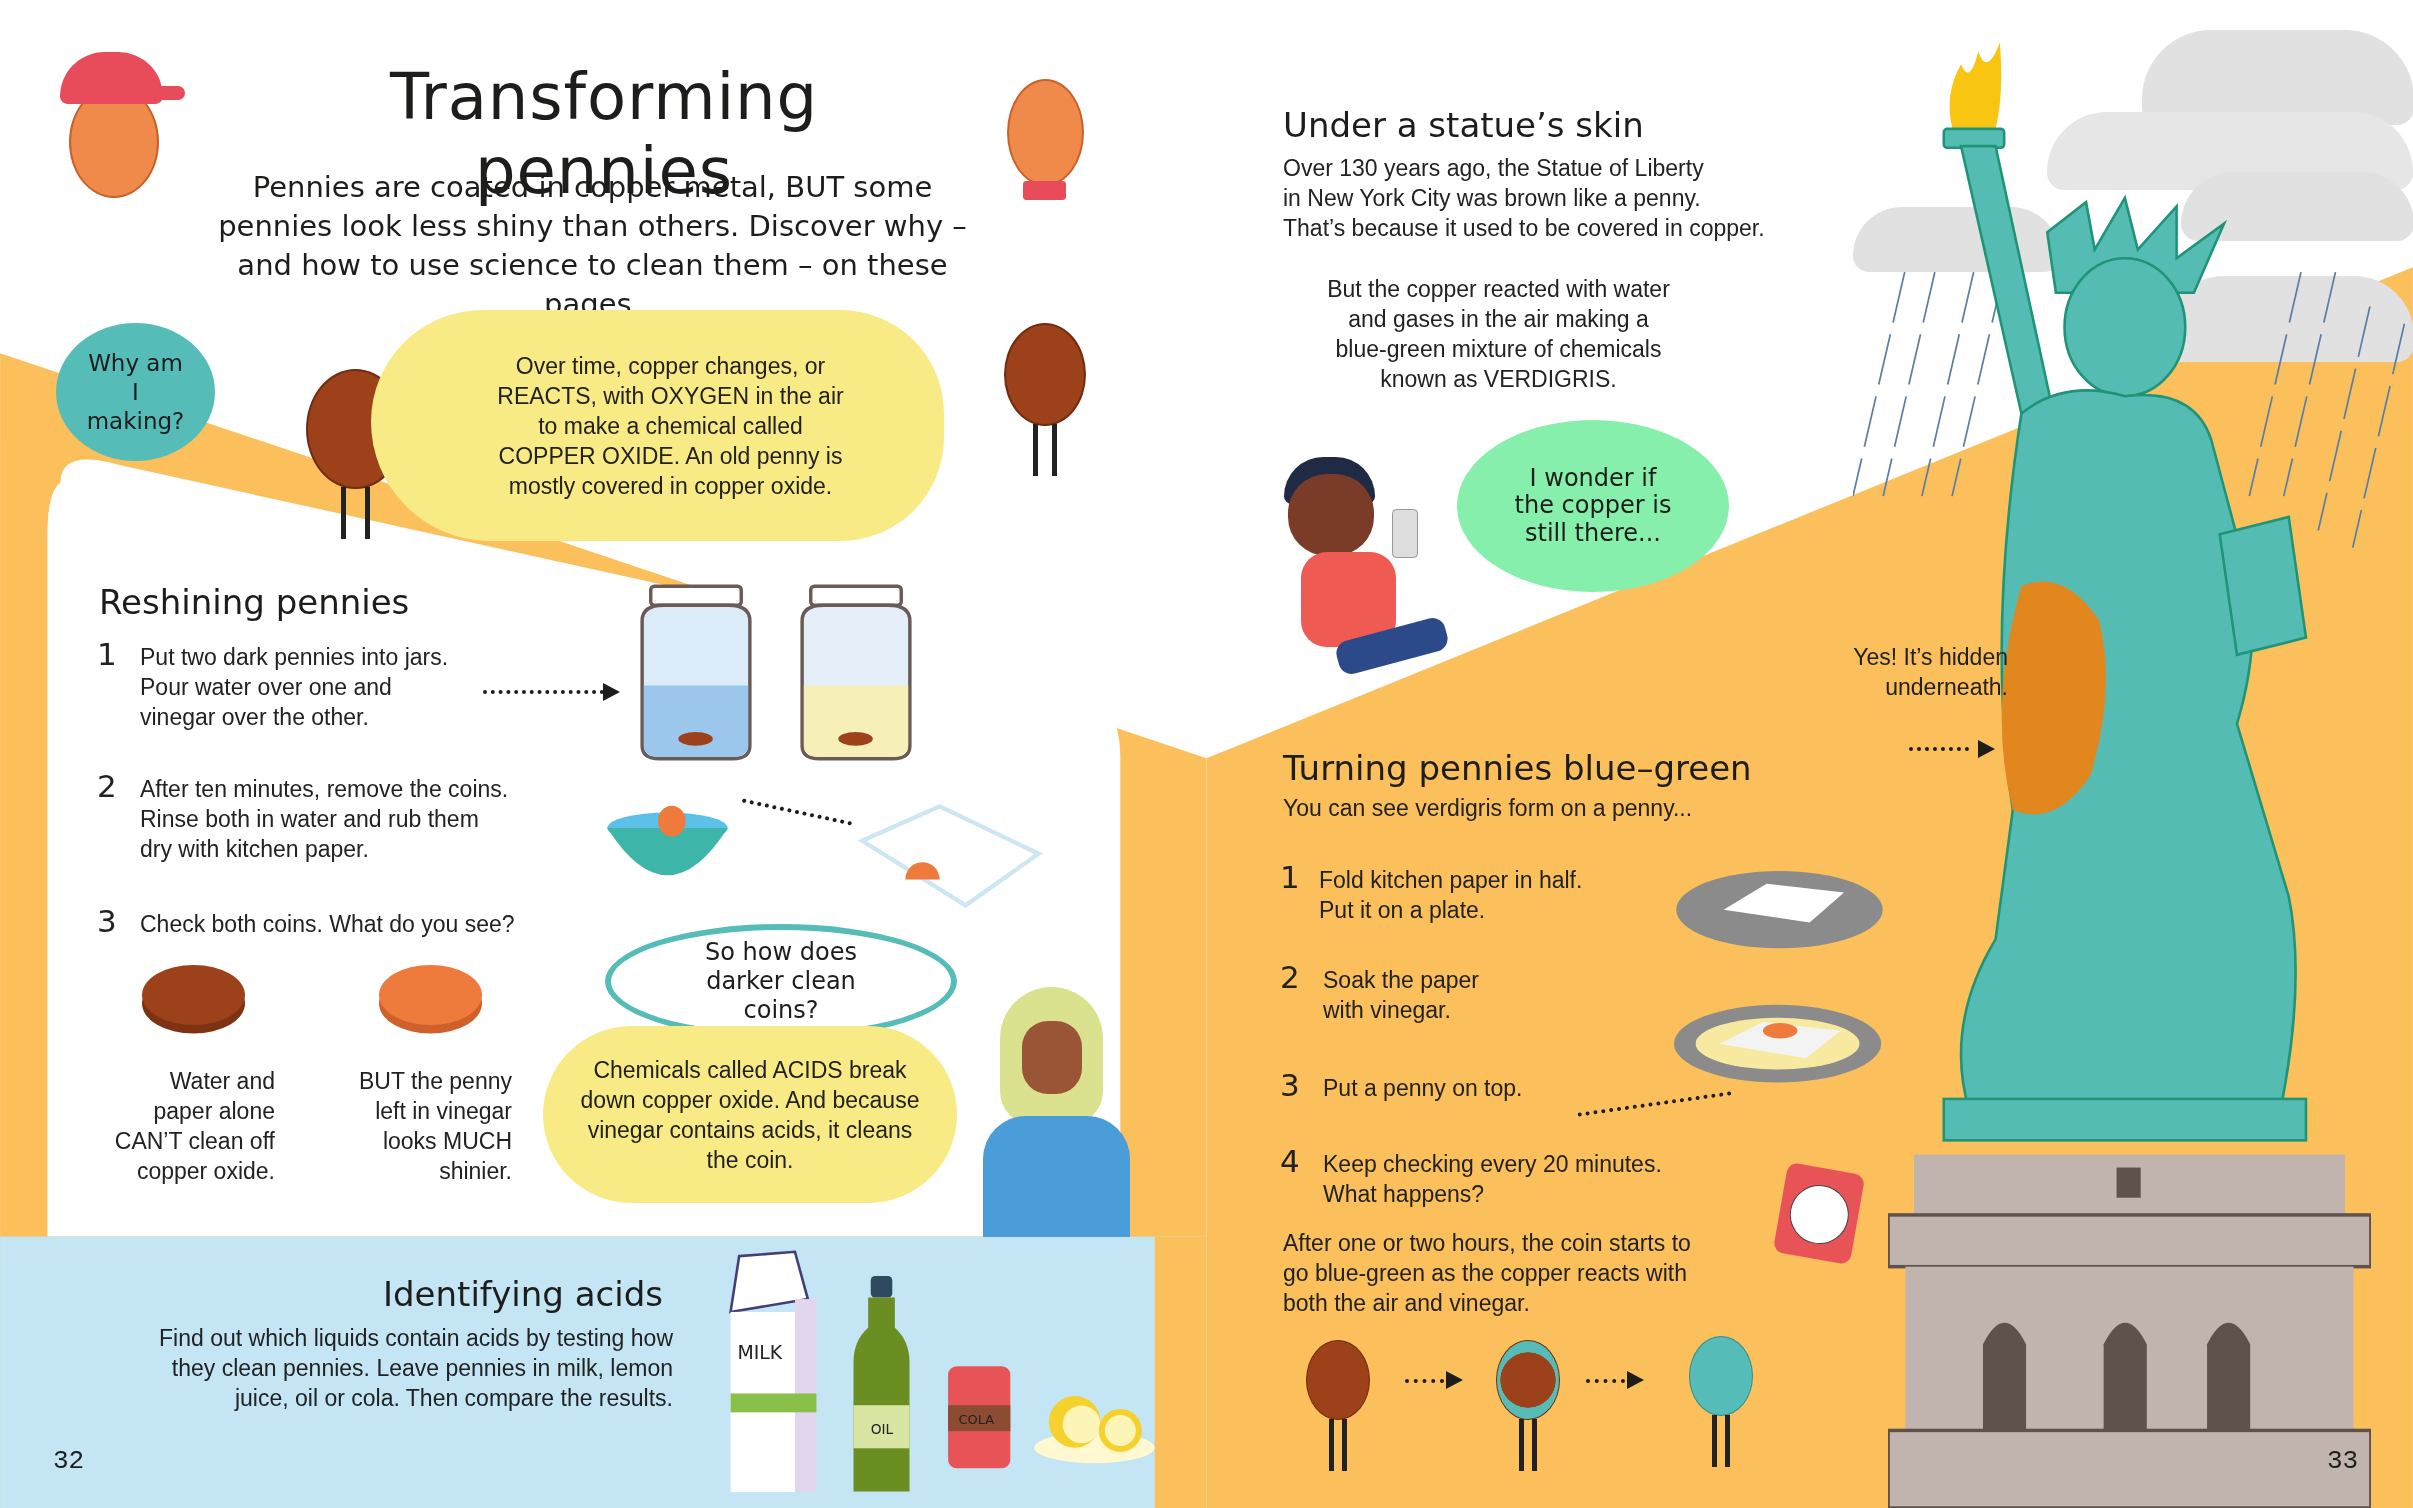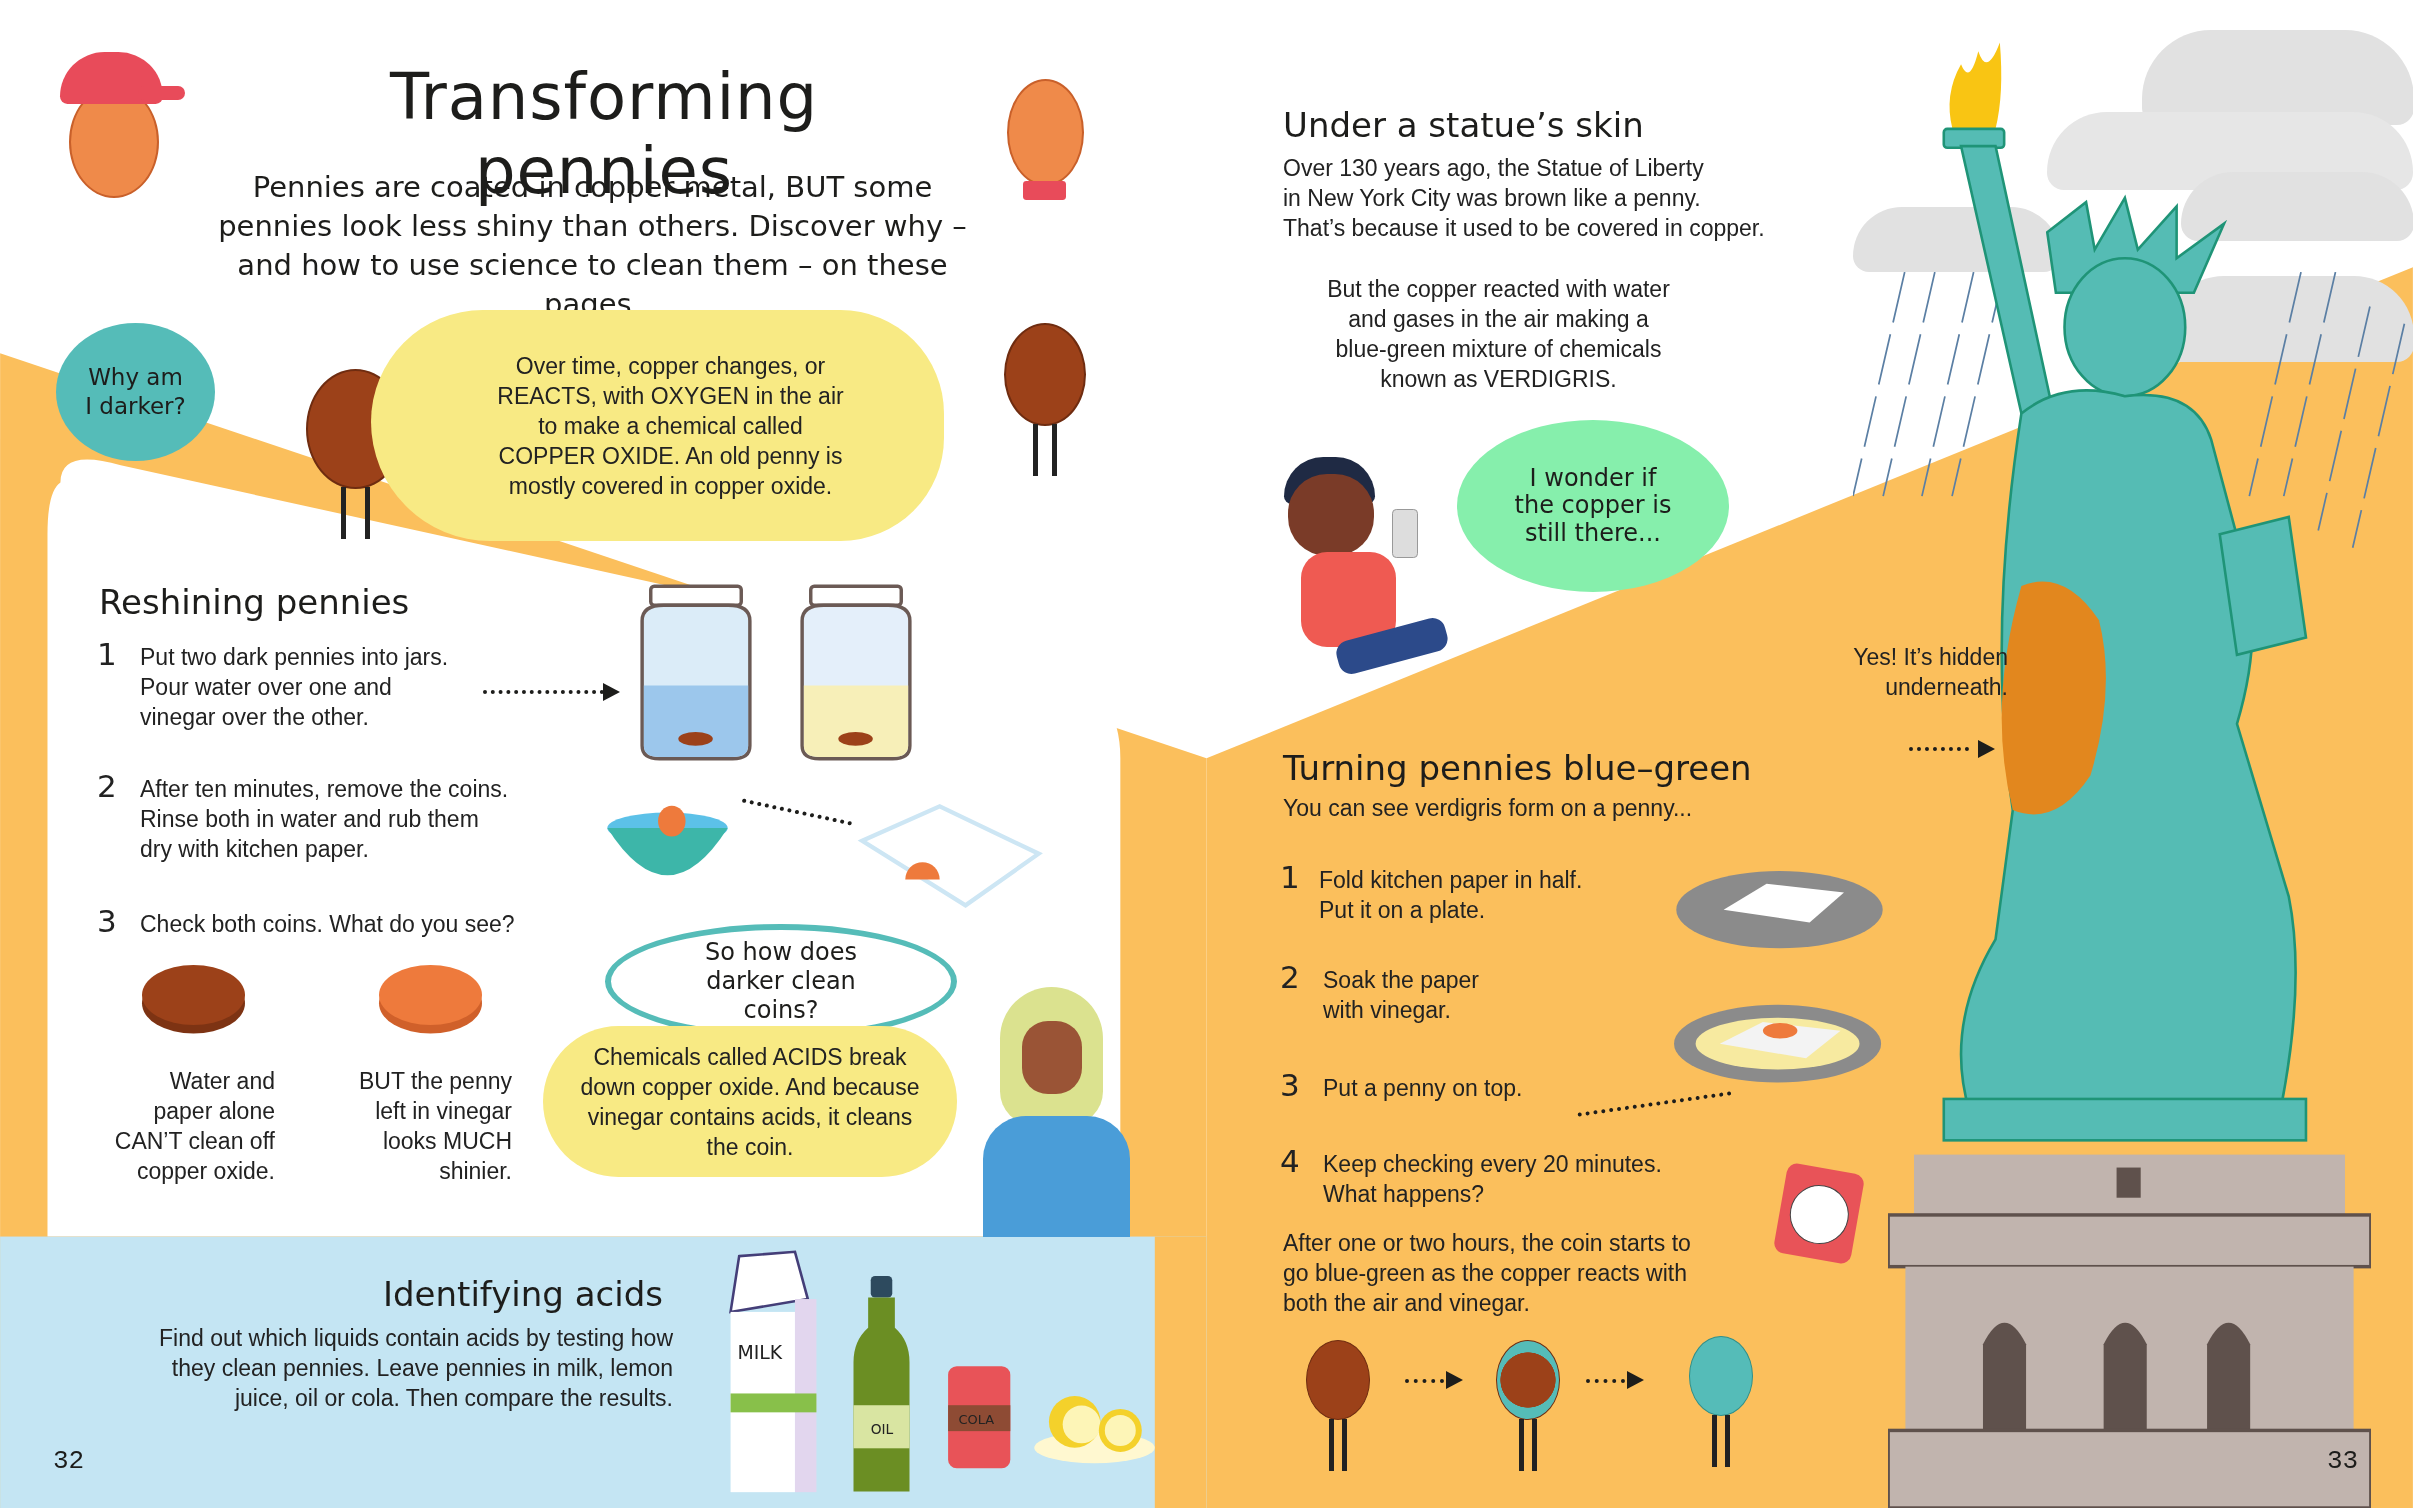--- a/index.html
+++ b/index.html
@@ -46,21 +46,21 @@
 
 <div class="abs" style="left:1007px;top:79px;width:73px;height:138px;">
   <div class="coin" style="left:0;top:0;width:73px;height:103px;background:#ef8a4a;border:2.6px solid #c9602a;"></div>
   <div class="abs" style="left:15.5px;top:102px;width:43px;height:19px;background:#e84b5a;border-radius:3.4px;"></div>
 </div>
 
 <h1 class="abs h-title" style="left:259px;top:60px;width:690px;margin:0;">Transforming pennies</h1>
 <p class="abs h-intro" style="left:190px;top:162px;width:793px;margin:6px;">Pennies are coated in copper metal, BUT some pennies look less shiny than others. Discover why – and how to use science to clean them – on these pages.</p>
 
 <div class="bubble" style="left:56px;top:323px;width:159px;height:138px;background:#55bcb8;border-radius:50%;">
-  <span class="h2" style="font-size:23px;width:103px;line-height:29px;">Why am I darker?</span>
+  <span class="h2" style="font-size:23px;width:103px;line-height:29px;">Why am I making?</span>
 </div>
 
 <div class="coin legs" style="left:306px;top:369px;width:95px;height:116px;background:#9c4119;border:2.6px solid #6f2c10;"></div>
 
 <div class="bubble" style="left:371px;top:310px;width:573px;height:231px;background:#f8ea84;border-radius:121px 112px 112px 129px;">
   <span class="body" style="width:362px;margin-left:26px;">Over time, copper changes, or REACTS, with OXYGEN in the air to make a chemical called COPPER OXIDE. An old penny is mostly covered in copper oxide.</span>
 </div>
 
 <div class="coin legs" style="left:1004px;top:323px;width:78px;height:99px;background:#9c4119;border:2.6px solid #6f2c10;"></div>
 
@@ -117,21 +117,21 @@
 copper oxide.</p>
 <p class="abs body center" style="left:340px;top:1066px;width:172px;margin:0;white-space:pre-line;">BUT the penny
 left in vinegar
 looks MUCH
 shinier.</p>
 
 <div class="bubble" style="left:605px;top:924px;width:340px;height:103px;border:6px solid #55bcb8;border-radius:50%;background:#fff;">
   <span class="h2" style="font-size:24px;width:224px;line-height:29px;">So how does darker clean coins?</span>
 </div>
 
-<div class="bubble" style="left:543px;top:1026px;width:414px;height:151px;background:#f8ea84;border-radius:95px;">
+<div class="bubble" style="left:543px;top:1026px;width:414px;height:177px;background:#f8ea84;border-radius:95px;">
   <span class="body" style="width:345px;">Chemicals called ACIDS break down copper oxide. And because vinegar contains acids, it cleans the coin.</span>
 </div>
 
 <div class="abs" style="left:957px;top:987px;width:181px;height:250px;">
   <div class="abs" style="left:43px;top:0;width:103px;height:138px;background:#dbe28f;border-radius:52px 52px 34px 34px;"></div>
   <div class="abs" style="left:65px;top:34px;width:60px;height:73px;background:#9a5436;border-radius:26px;"></div>
   <div class="abs" style="left:26px;top:129px;width:147px;height:121px;background:#4a9dd8;border-radius:43px 43px 0 0;"></div>
 </div>
 
 <h2 class="abs h2 center" style="left:129px;top:1274px;width:534px;margin:0;">Identifying acids</h2>

